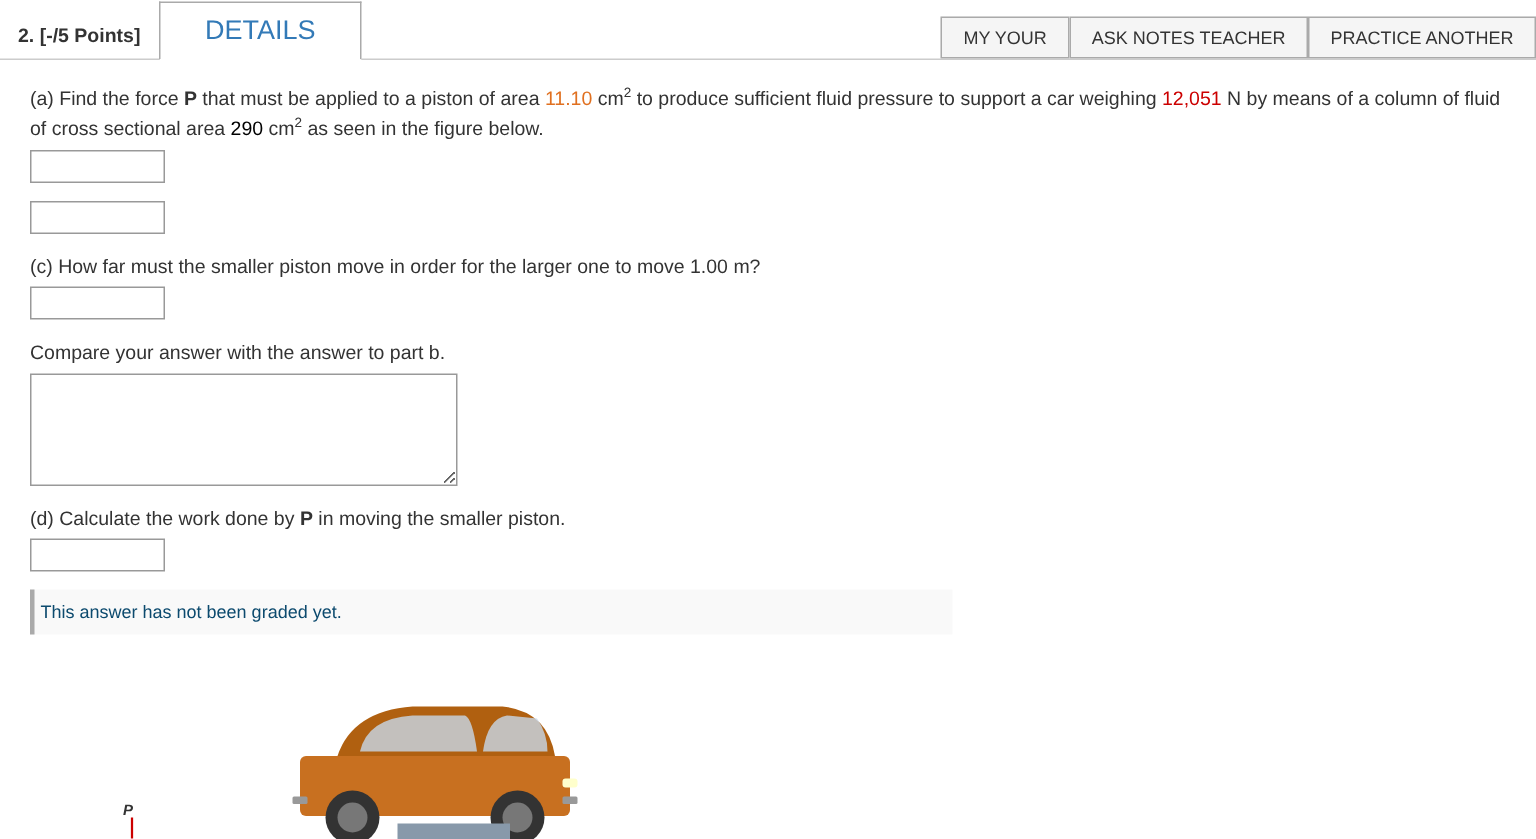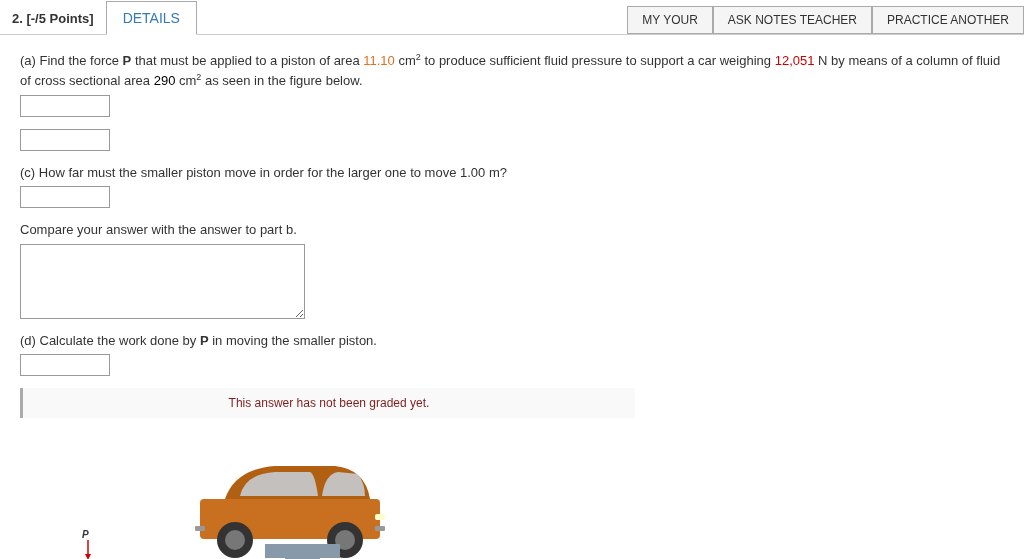--- a/index.html
+++ b/index.html
@@ -14,25 +14,25 @@
     }
 
     .question-label {
       padding: 8px 12px;
       font-weight: bold;
       font-size: 13px;
       white-space: nowrap;
     }
 
     .details-btn {
-      padding: 8px 16px;
+      padding: 8px 30px;
       background: #fff;
       border: 1px solid #aaa;
       border-bottom: none;
-      font-size: 14px;
+      font-size: 18px;
       cursor: pointer;
       color: #337ab7;
       font-weight: normal;
       position: relative;
       top: 1px;
     }
 
     .details-btn.active {
       background: #fff;
       border-bottom: 1px solid #fff;
@@ -94,26 +94,25 @@
       border: 1px solid #999;
       padding: 4px;
       font-size: 12px;
       resize: vertical;
       display: block;
     }
 
     .graded-notice {
       border-left: 3px solid #aaa;
       background: #f9f9f9;
-      padding: 8px 23px;
-      font-size: 12px;
-      color: #7f1d1d;
+      padding: 8px 4px;
+      font-size: 12px;
+      color: #0c4a6e;
       margin-top: 8px;
       width: 615px;
-      text-align: center;
     }
 
     .figure-container {
       margin-top: 16px;
       position: relative;
       width: 420px;
       height: 170px;
     }
 
     

